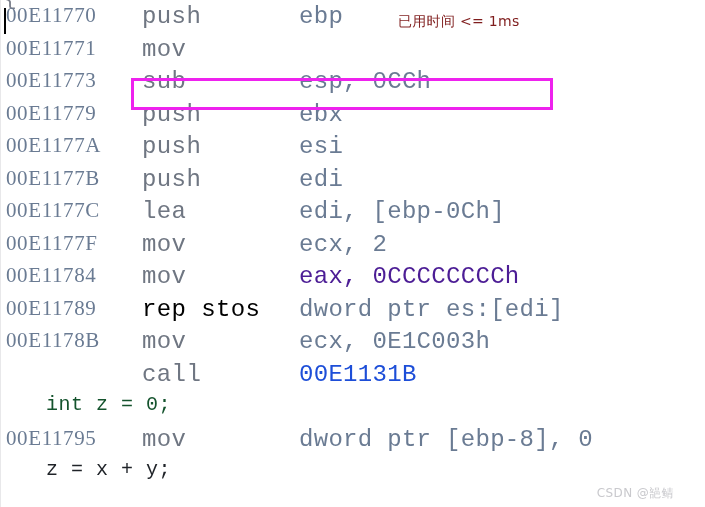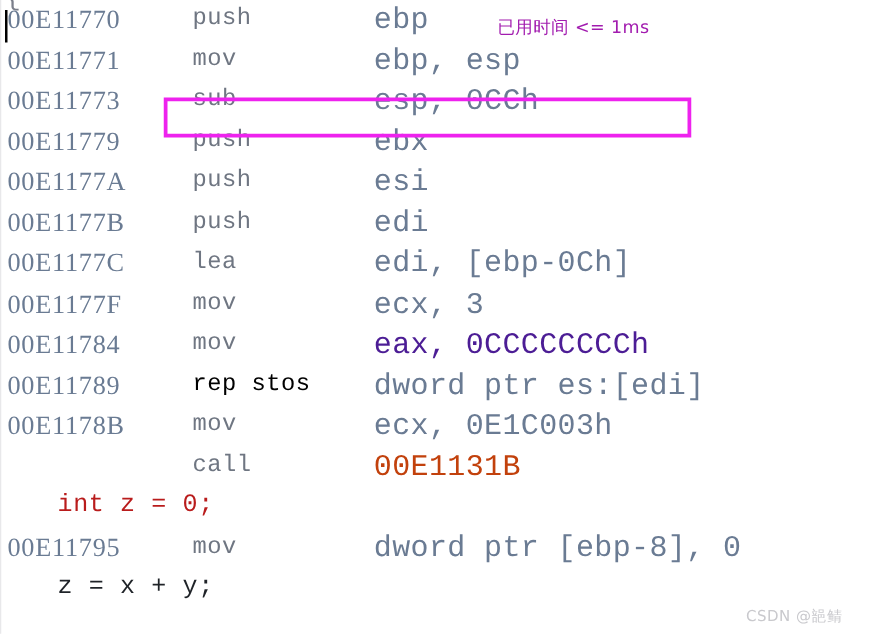--- a/index.html
+++ b/index.html
@@ -74,24 +74,24 @@
     top: 3px;
     font-family: "Liberation Serif", "DejaVu Serif", serif;
     font-size: 21px;
     color: #6a7b93;
     letter-spacing: 0.6px;
     white-space: pre;
   }
 
   .mnemonic {
     position: absolute;
-    left: 154px;
+    left: 142px;
     top: 3px;
     font-family: "Liberation Mono", "DejaVu Sans Mono", monospace;
-    font-size: 19px;
+    font-size: 24px;
     color: #6f7682;
     letter-spacing: 0.4px;
     white-space: pre;
   }
 
   .operand {
     position: absolute;
     left: 299px;
     top: 3px;
     font-family: "Liberation Mono", "DejaVu Sans Mono", monospace;
@@ -156,34 +156,34 @@
 <div id="disasm-view" style="background: rgb(255, 255, 255);">
 
   <div class="gutter-rule"></div>
 
   <div class="clipped-top-glyph">{</div>
 
   <div class="caret" style="background: rgb(0, 0, 0);"></div>
 
   <div class="code-rows">
       <div class="row"><span class="addr" style="color: rgb(106, 123, 147);">00E11770</span><span class="mnemonic" style="color: rgb(111, 118, 130);">push</span><span class="operand" style="color: rgb(106, 123, 147);">ebp</span></div>
-      <div class="row"><span class="addr" style="color: rgb(106, 123, 147);">00E11771</span><span class="mnemonic" style="color: rgb(111, 118, 130);">mov</span><span class="operand" style="color: rgb(106, 123, 147);">ebp, esp</span></div>
+      <div class="row"><span class="addr" style="color: rgb(106, 123, 147);">00E11771</span><span class="mnemonic" style="color: rgb(111, 118, 130);">mov</span></div>
       <div class="row"><span class="addr" style="color: rgb(106, 123, 147);">00E11773</span><span class="mnemonic" style="color: rgb(111, 118, 130);">sub</span><span class="operand" style="color: rgb(106, 123, 147);">esp, 0CCh</span></div>
       <div class="row"><span class="addr" style="color: rgb(106, 123, 147);">00E11779</span><span class="mnemonic" style="color: rgb(111, 118, 130);">push</span><span class="operand" style="color: rgb(106, 123, 147);">ebx</span></div>
       <div class="row"><span class="addr" style="color: rgb(106, 123, 147);">00E1177A</span><span class="mnemonic" style="color: rgb(111, 118, 130);">push</span><span class="operand" style="color: rgb(106, 123, 147);">esi</span></div>
       <div class="row"><span class="addr" style="color: rgb(106, 123, 147);">00E1177B</span><span class="mnemonic" style="color: rgb(111, 118, 130);">push</span><span class="operand" style="color: rgb(106, 123, 147);">edi</span></div>
       <div class="row"><span class="addr" style="color: rgb(106, 123, 147);">00E1177C</span><span class="mnemonic" style="color: rgb(111, 118, 130);">lea</span><span class="operand" style="color: rgb(106, 123, 147);">edi, [ebp-0Ch]</span></div>
-      <div class="row"><span class="addr" style="color: rgb(106, 123, 147);">00E1177F</span><span class="mnemonic" style="color: rgb(111, 118, 130);">mov</span><span class="operand" style="color: rgb(106, 123, 147);">ecx, 3</span></div>
+      <div class="row"><span class="addr" style="color: rgb(106, 123, 147);">00E1177F</span><span class="mnemonic" style="color: rgb(111, 118, 130);">mov</span><span class="operand" style="color: rgb(106, 123, 147);">ecx, 2</span></div>
       <div class="row"><span class="addr" style="color: rgb(106, 123, 147);">00E11784</span><span class="mnemonic" style="color: rgb(111, 118, 130);">mov</span><span class="operand" style="color: #4c1d95;">eax, 0CCCCCCCCh</span></div>
       <div class="row"><span class="addr" style="color: rgb(106, 123, 147);">00E11789</span><span class="mnemonic" style="color: #000000;">rep stos</span><span class="operand" style="color: rgb(106, 123, 147);">dword ptr es:[edi]</span></div>
       <div class="row"><span class="addr" style="color: rgb(106, 123, 147);">00E1178B</span><span class="mnemonic" style="color: rgb(111, 118, 130);">mov</span><span class="operand" style="color: rgb(106, 123, 147);">ecx, 0E1C003h</span></div>
-      <div class="row"><span class="mnemonic" style="color: rgb(111, 118, 130);">call</span><span class="operand" style="color: #c2410c;">00E1131B</span></div>
-      <div class="row source"><span class="src" style="color: #b91c1c;">int z = 0;</span></div>
+      <div class="row"><span class="mnemonic" style="color: rgb(111, 118, 130);">call</span><span class="operand" style="color: #1d4ed8;">00E1131B</span></div>
+      <div class="row source"><span class="src" style="color: #14532d;">int z = 0;</span></div>
       <div class="row"><span class="addr" style="color: rgb(106, 123, 147);">00E11795</span><span class="mnemonic" style="color: rgb(111, 118, 130);">mov</span><span class="operand" style="color: rgb(106, 123, 147);">dword ptr [ebp-8], 0</span></div>
       <div class="row source"><span class="src" style="color: rgb(31, 35, 40);">z = x + y;</span></div>
     </div>
 
   <div class="highlight-box" style="border-color: rgb(238, 34, 238);"></div>
 
-  <div class="elapsed-annotation" style="color: #a21caf;">已用时间 &lt;= 1ms</div>
+  <div class="elapsed-annotation" style="color: #7f1d1d;">已用时间 &lt;= 1ms</div>
 
   <div class="watermark" style="color: rgb(201, 201, 205);">CSDN @郶鲭</div>
 </div>
 
 </body></html>

